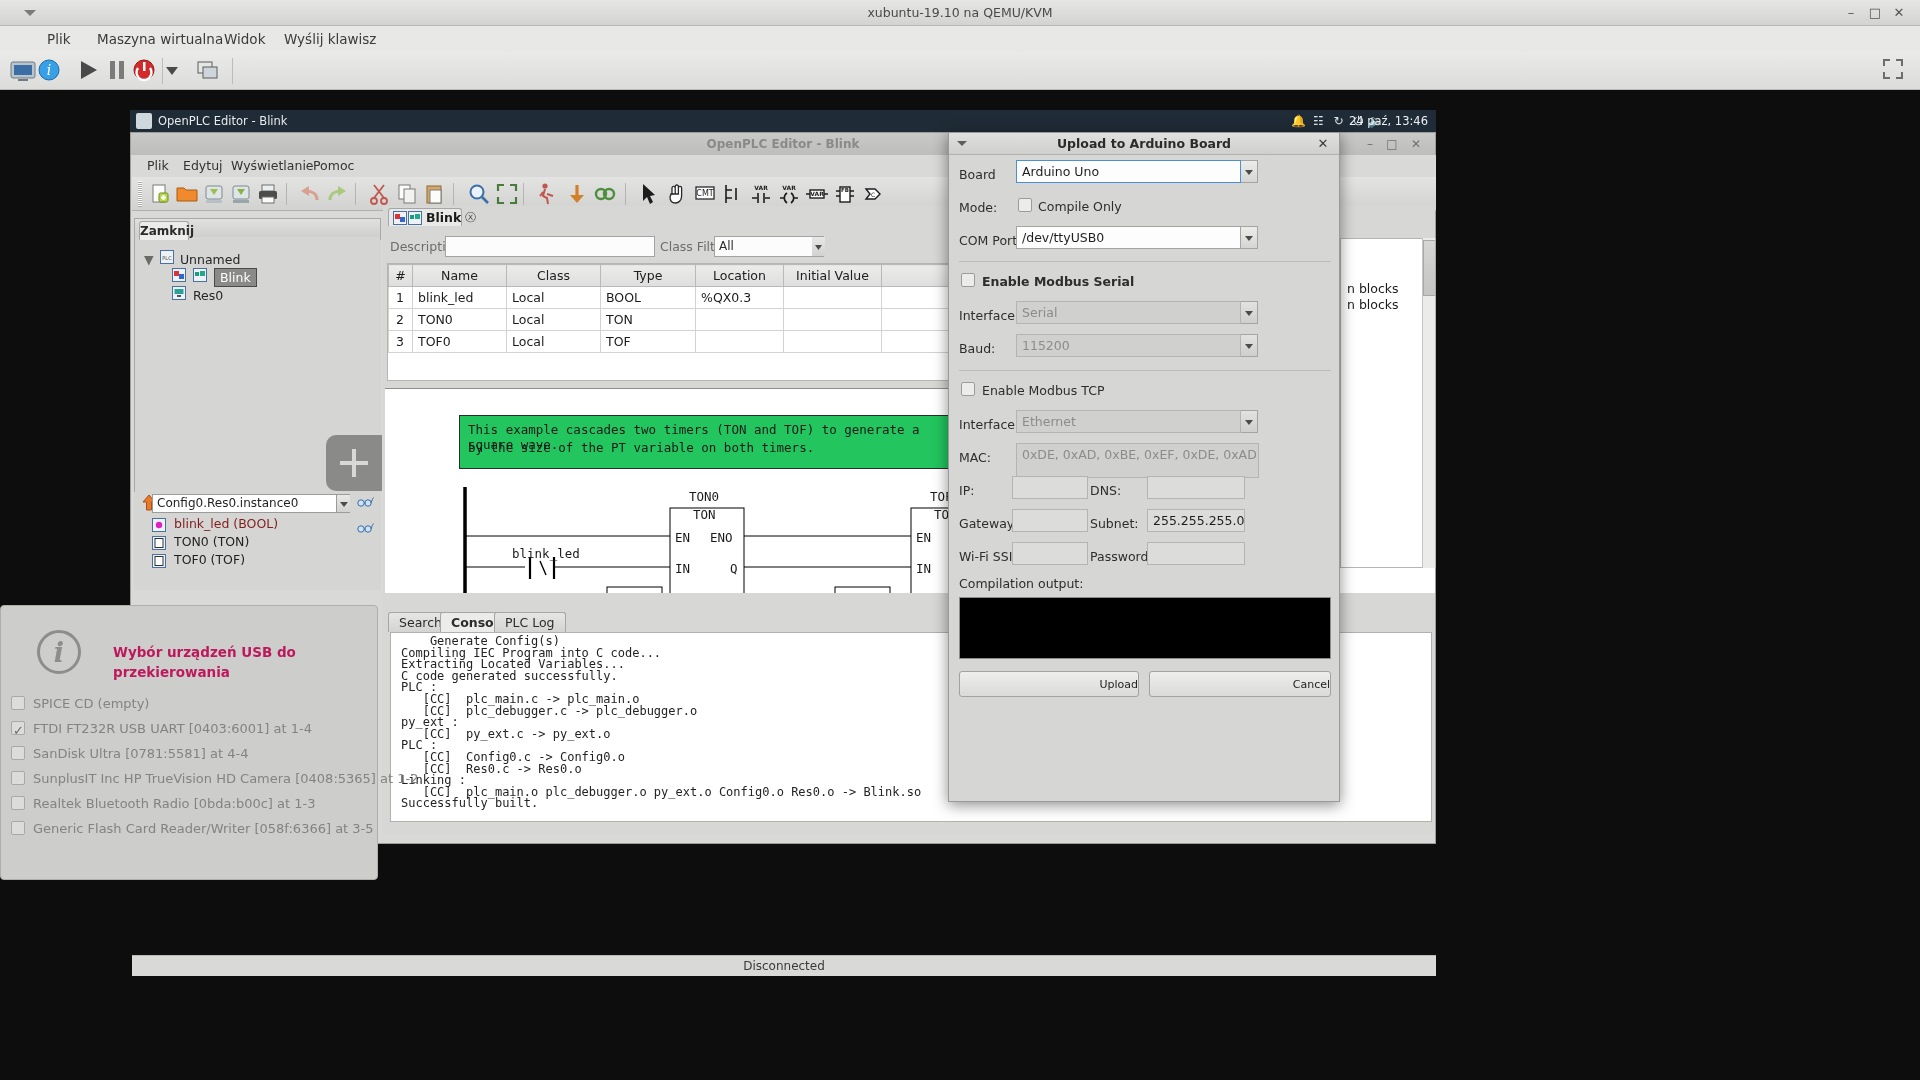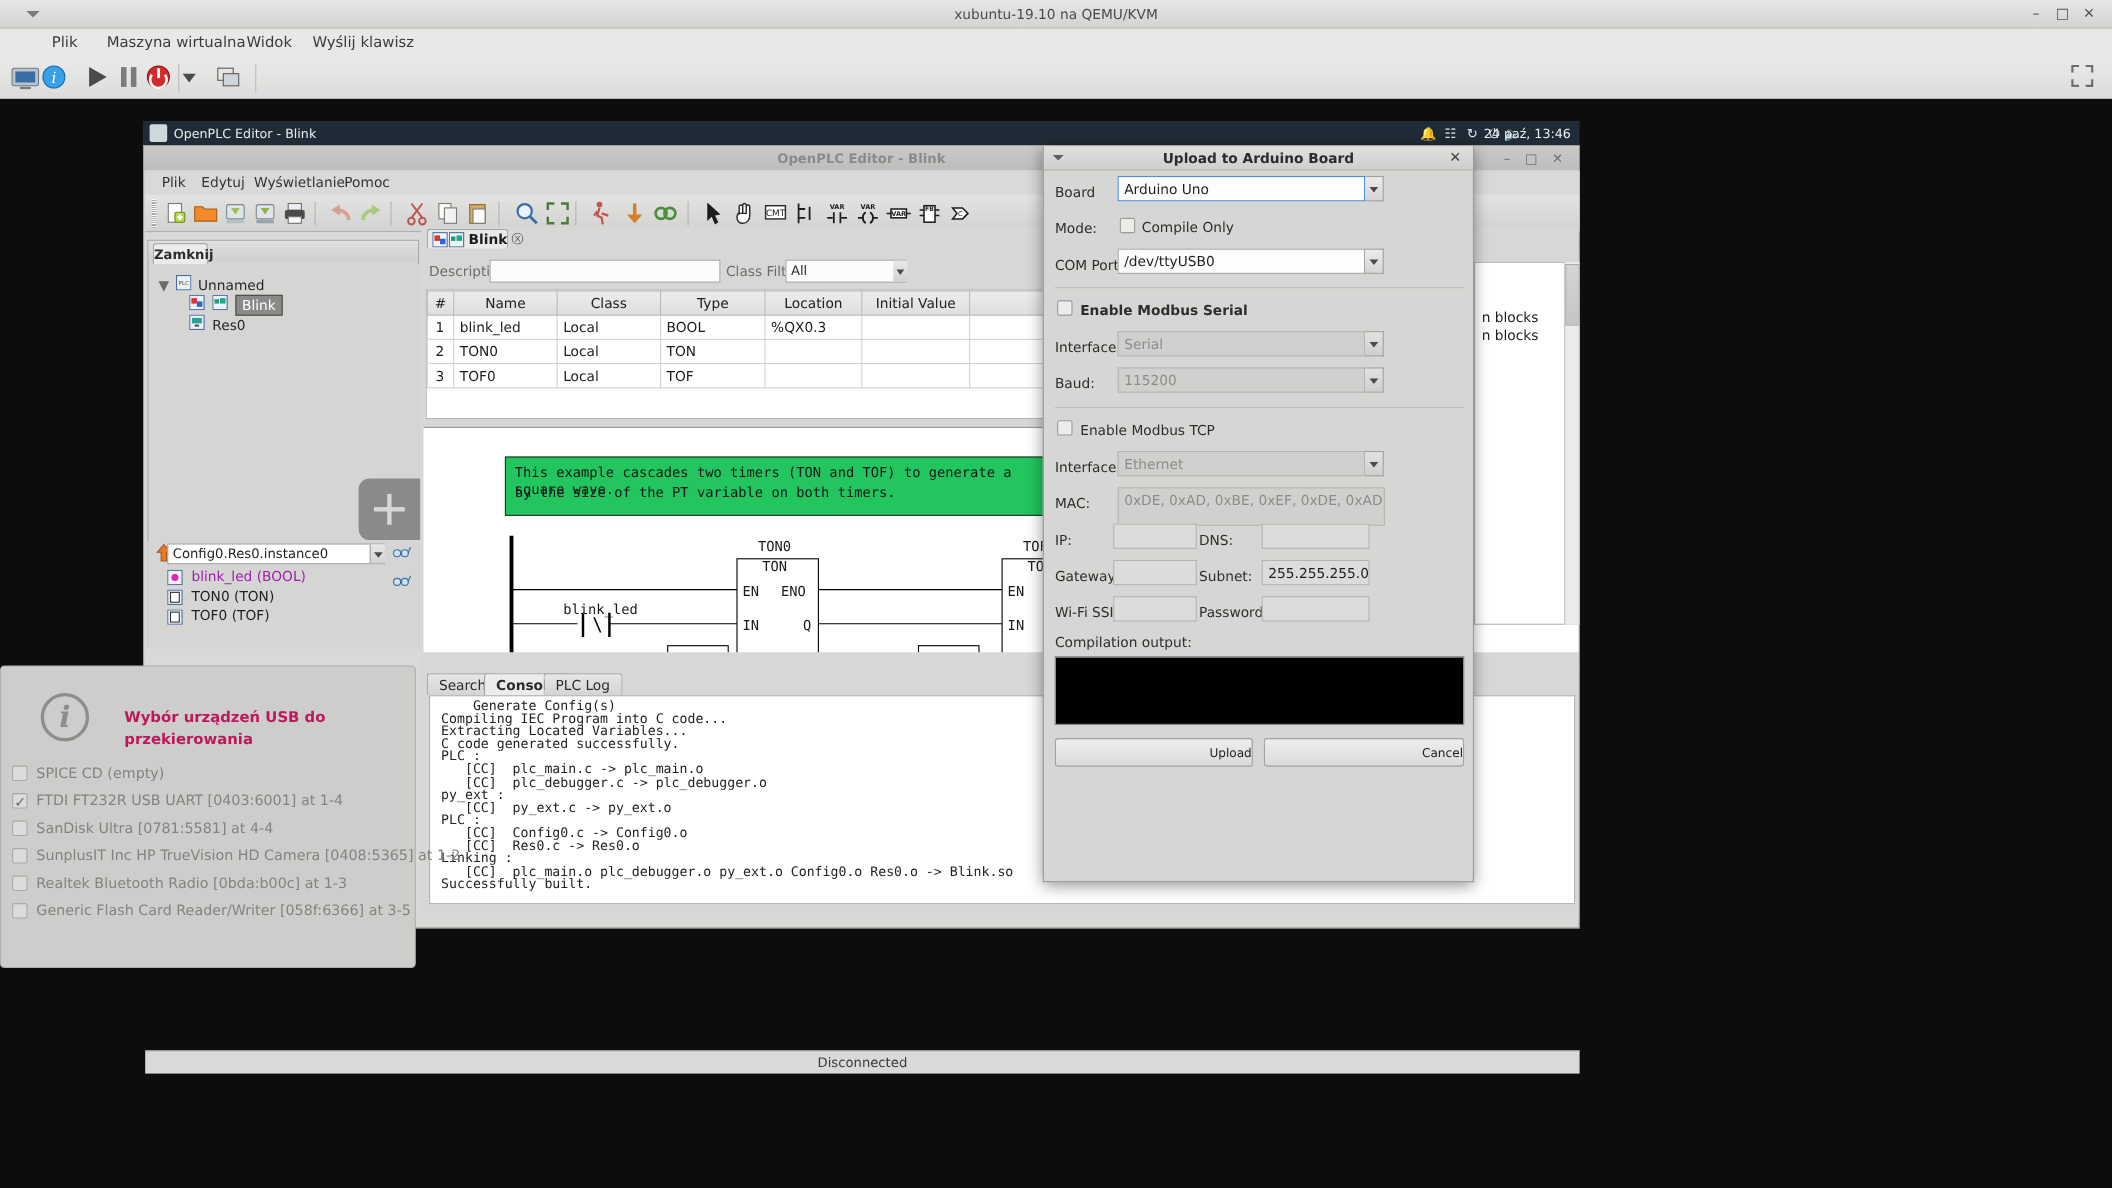--- a/index.html
+++ b/index.html
@@ -533,21 +533,21 @@
       <svg width="18" height="18" viewBox="0 0 18 18">
           <polygon points="9,1 15,8 11.5,8 11.5,16 6.5,16 6.5,8 3,8" fill="#e8782a" stroke="#a8521a"></polygon>
         </svg>
     </div>
     <div class="px" style="left:18px; top:26px; width:16px;height:14px;">
       <svg width="15" height="14" viewBox="0 0 15 14">
           <rect x="0.5" y="0.5" width="13" height="13" fill="#eef2f6" stroke="#4a6fa5"></rect>
           <circle cx="7" cy="7" r="3.2" fill="#e020c0"></circle>
         </svg>
     </div>
-    <div class="px" style="left:40px; top:24px; font-size:12.5px; color:#a21caf;">blink_led (BOOL)</div>
+    <div class="px" style="left:40px; top:24px; font-size:12.5px; color:#7f1d1d;">blink_led (BOOL)</div>
     <div class="px" style="left:18px; top:44px; width:16px;height:14px;">
       <svg width="15" height="14" viewBox="0 0 15 14">
           <rect x="0.5" y="0.5" width="13" height="13" fill="#eef2f6" stroke="#4a6fa5"></rect>
           <rect x="3" y="2.5" width="8" height="9" fill="#fff" stroke="#333"></rect>
         </svg>
     </div>
     <div class="px" style="left:40px; top:42px; font-size:12.5px; color:#1f1f1f;">TON0 (TON)</div>
     <div class="px" style="left:18px; top:62px; width:16px;height:14px;">
       <svg width="15" height="14" viewBox="0 0 15 14">
           <rect x="0.5" y="0.5" width="13" height="13" fill="#eef2f6" stroke="#4a6fa5"></rect>

